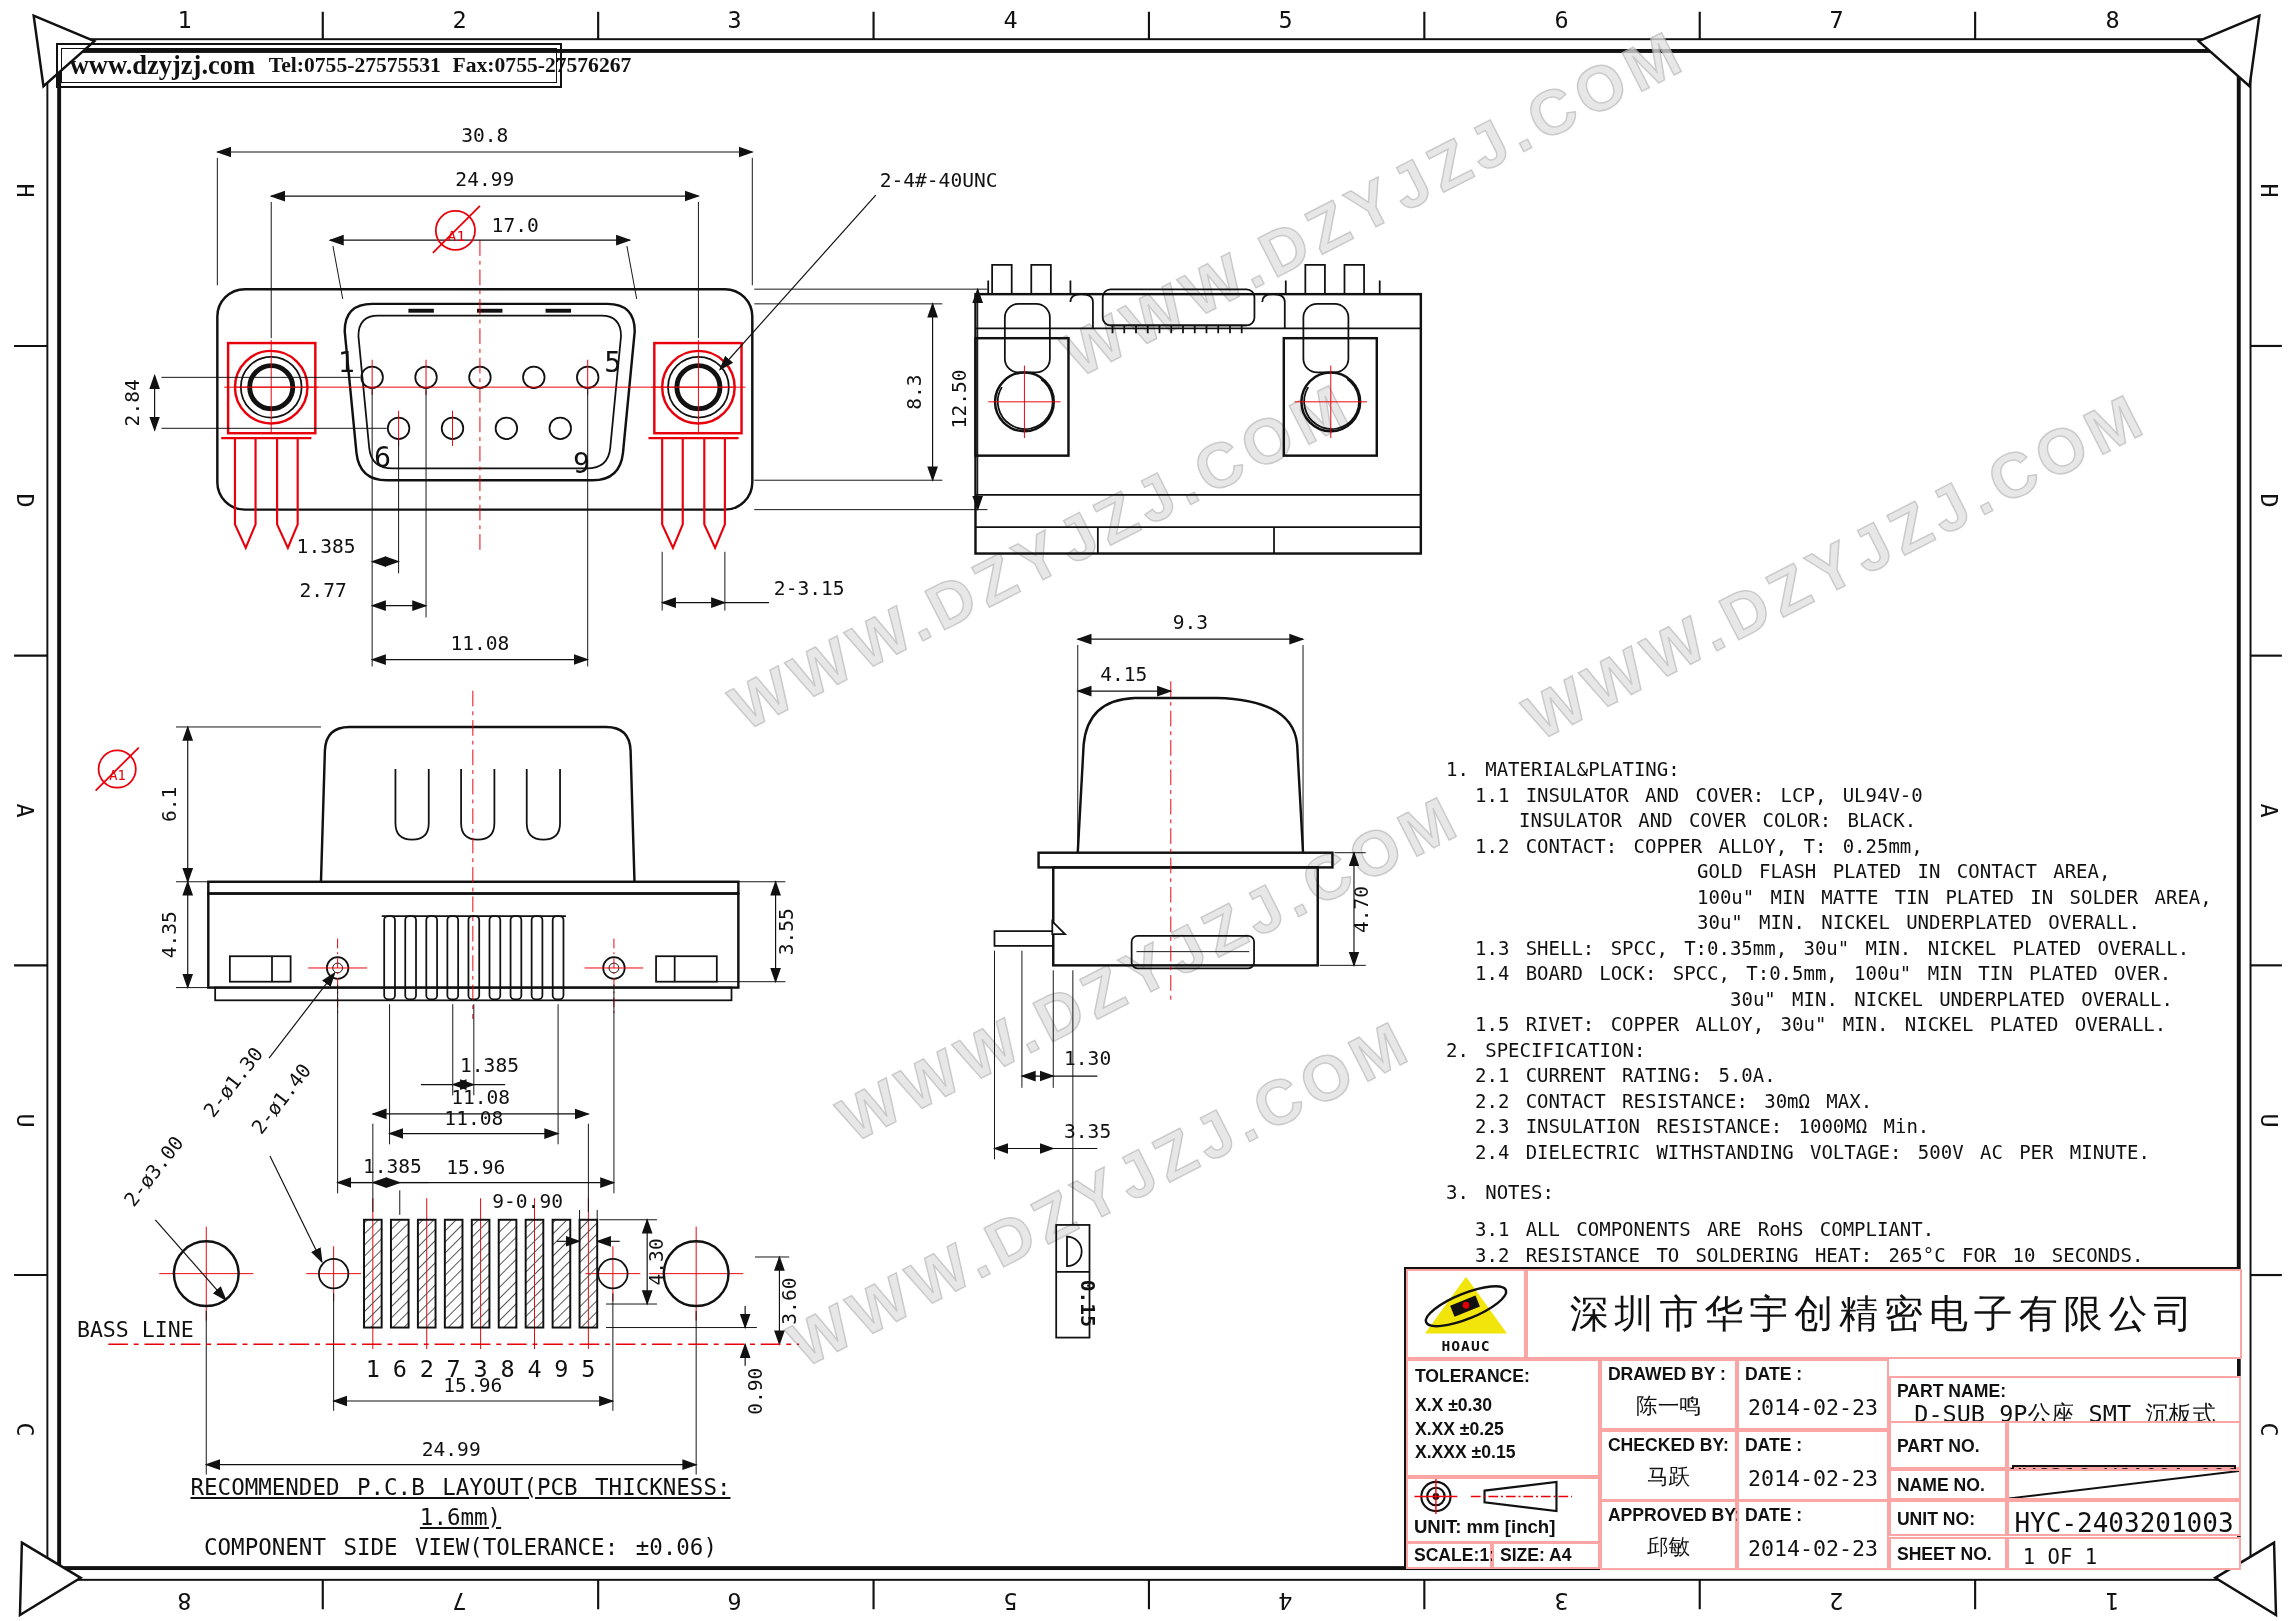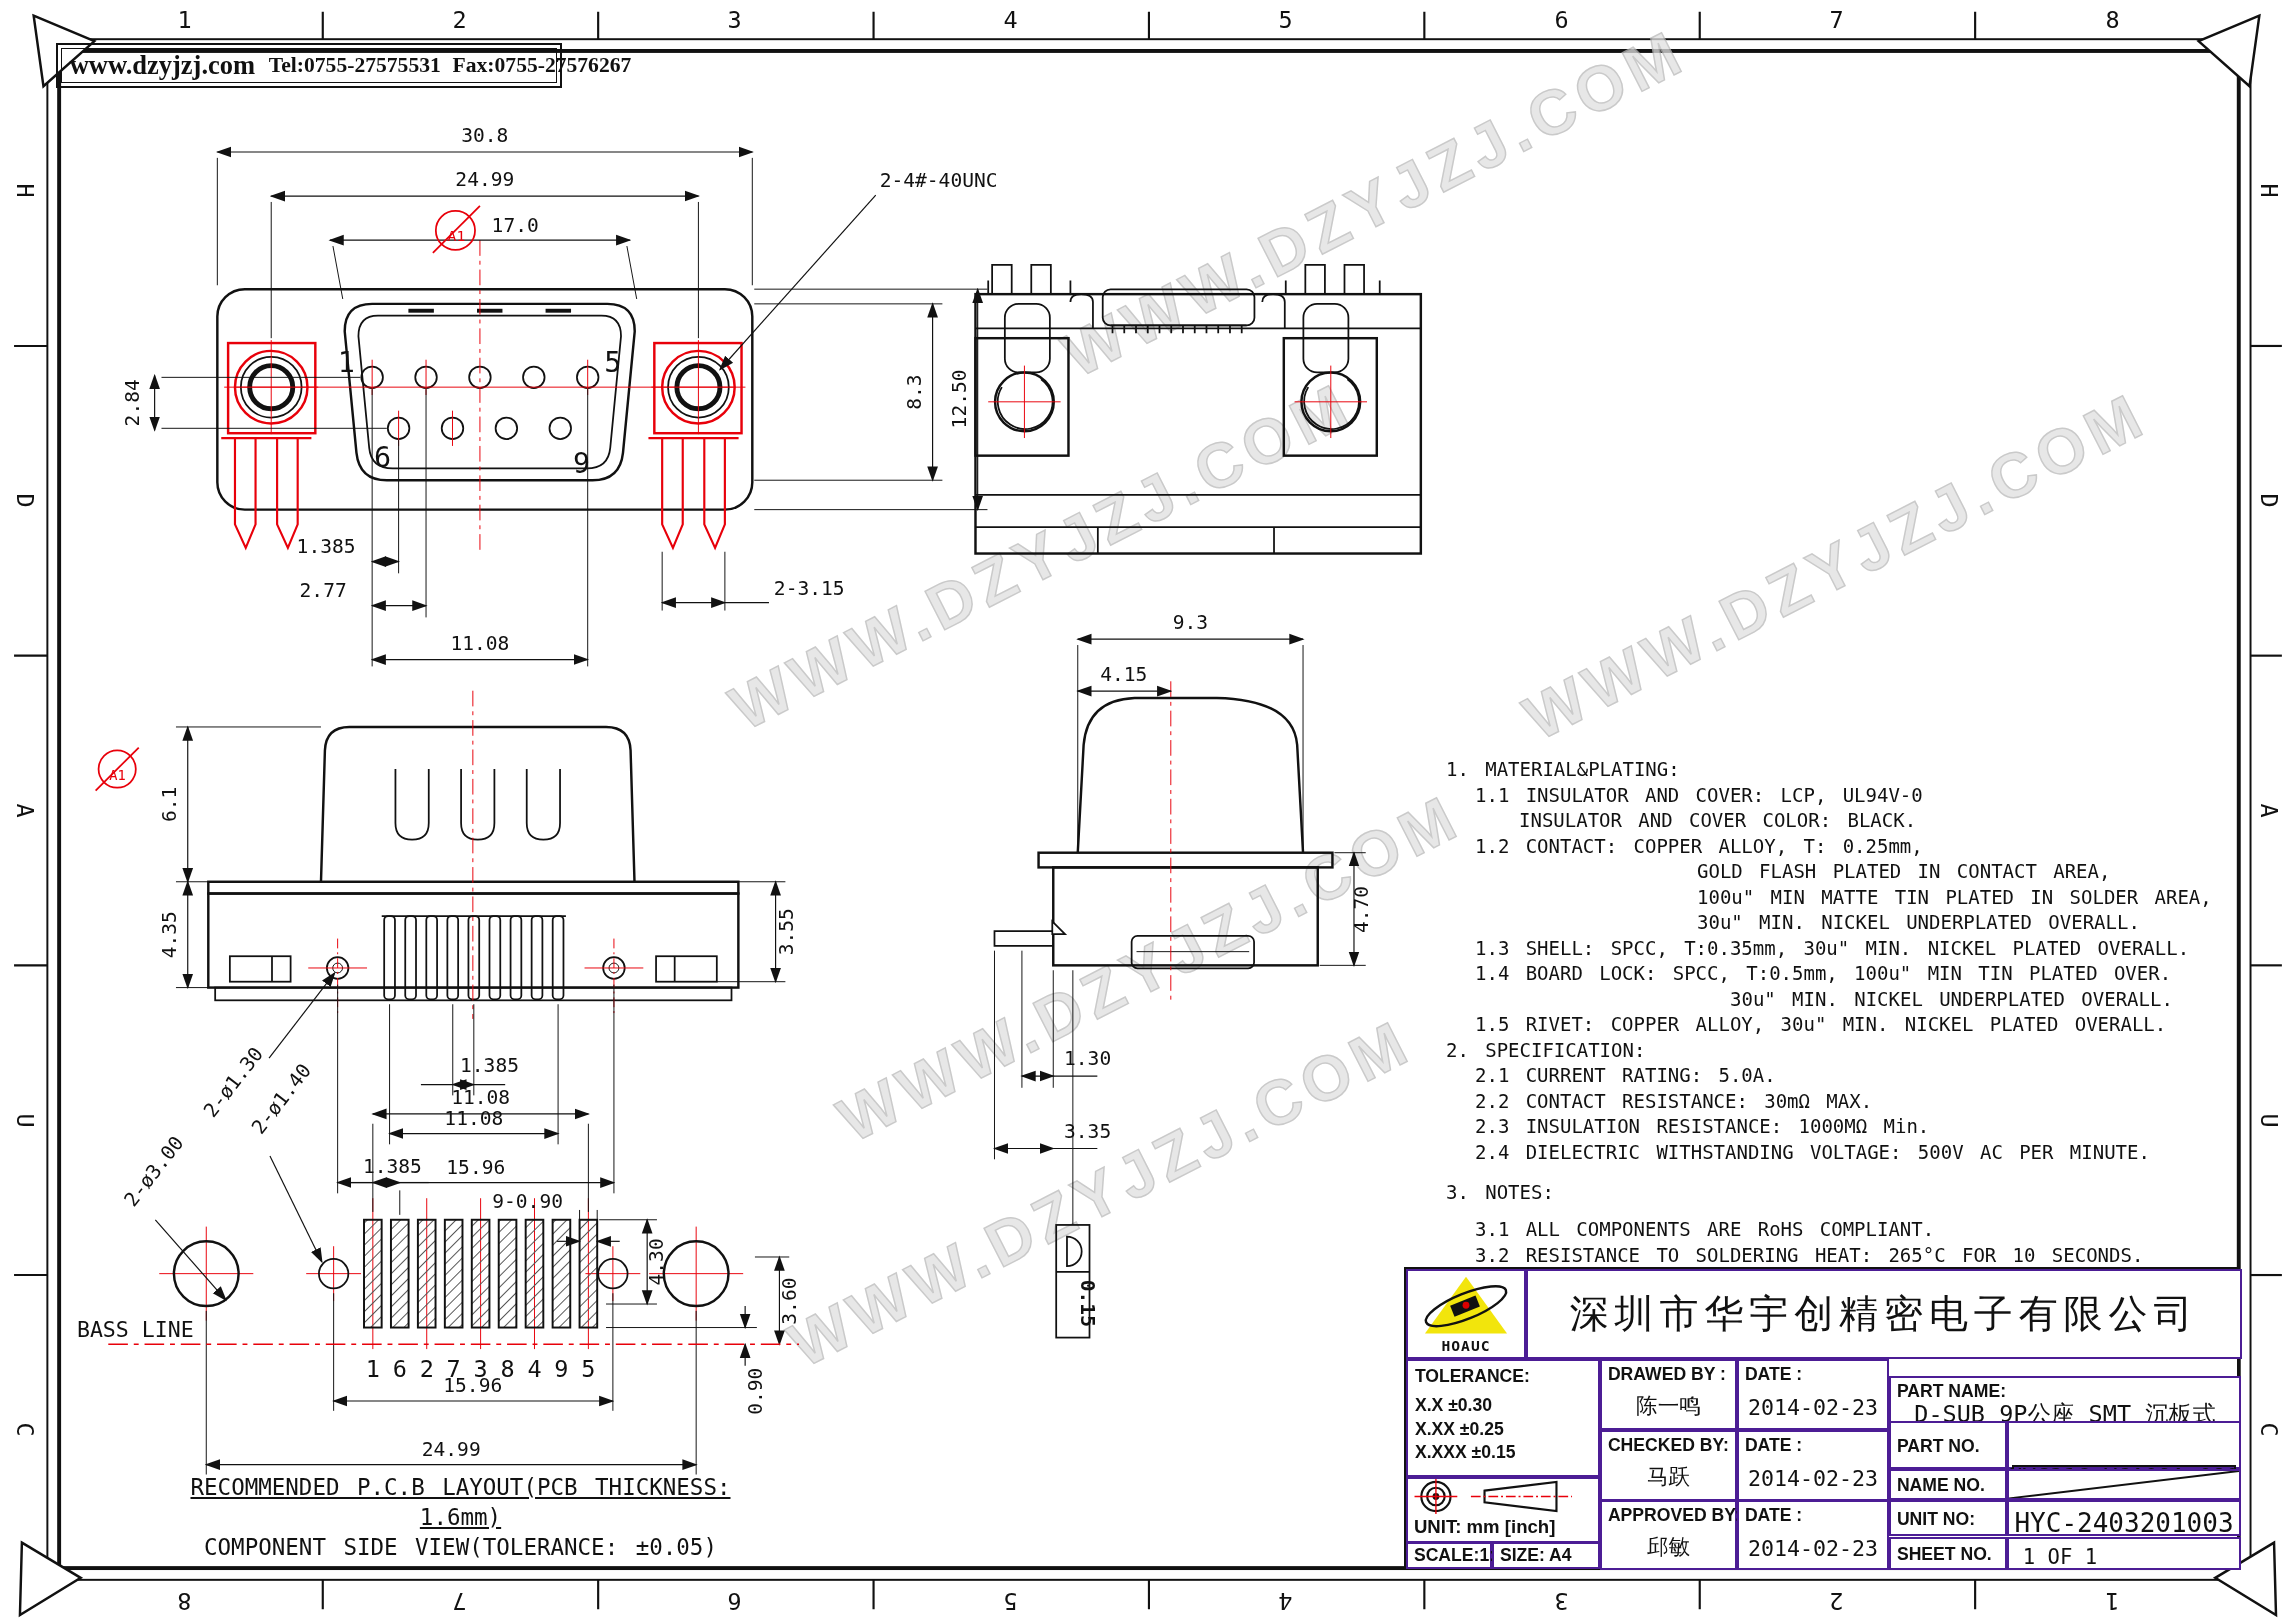--- a/index.html
+++ b/index.html
@@ -35,21 +35,21 @@
   #notes{position:absolute;left:1446px;top:757px;width:774px;font-size:19px;line-height:25.5px;
          word-spacing:4.9px;white-space:nowrap;}
   #notes .i0{padding-left:0;} #notes .i1{padding-left:29px;} #notes .i2{padding-left:73px;}
   #notes .i3{padding-left:251px;} #notes .i4{padding-left:284px;}
   #notes .g1{margin-top:15px;} #notes .g2{margin-top:11.8px;}
   
   #pcb-cap{position:absolute;left:145px;top:1472px;width:631px;text-align:center;font-size:22.5px;line-height:30px;word-spacing:3.9px;}
   #pcb-cap .cap1{text-decoration:underline;}
   
   #tb{position:absolute;left:1404px;top:1267px;width:835px;height:301px;border:2.9px solid #111;box-sizing:border-box;background:#fff;}
-  .tbc{position:absolute;border:2px solid #4c1d95;box-sizing:border-box;background:#fff;}
+  .tbc{position:absolute;border:2px solid #fca5a5;box-sizing:border-box;background:#fff;}
   .tbl{position:absolute;left:5.9px;top:2.9px;font-family:"Liberation Sans",sans-serif;font-weight:bold;font-size:17.6px;white-space:nowrap;}
   .tbv{position:absolute;left:0;right:0;text-align:center;font-size:21.6px;white-space:nowrap;}
   #tb .company{display:flex;align-items:center;justify-content:center;font-size:39px;letter-spacing:5.9px;
       font-family:"Liberation Sans",sans-serif;}
   #tb .tolbox div{font-family:"Liberation Sans",sans-serif;font-weight:bold;font-size:17.6px;line-height:23.5px;padding-left:6.9px;white-space:nowrap;}
   #tb .tol-title{font-size:18.6px;margin-bottom:5.9px;}
   #tb .angrow{display:flex;gap:21.6px;margin-top:9.8px;}
 </style>
 </head>
 <body>
@@ -528,21 +528,21 @@
       <text x="420" y="320">3</text>
         <text x="447.5" y="320">8</text>
       <text x="475" y="320">4</text>
         <text x="502.5" y="320">9</text>
       <text x="530" y="320">5</text>
     </g>
   </svg>
 
   <div id="pcb-cap">
     <div class="cap1">RECOMMENDED P.C.B LAYOUT(PCB THICKNESS: 1.6mm)</div>
-    <div class="cap2">COMPONENT SIDE VIEW(TOLERANCE: ±0.05)</div>
+    <div class="cap2">COMPONENT SIDE VIEW(TOLERANCE: ±0.06)</div>
   </div>
 
   <div id="notes">
     <div class="i0">1.  MATERIAL&amp;PLATING:</div>
     <div class="i1">1.1  INSULATOR  AND  COVER:  LCP,  UL94V-0</div>
     <div class="i2">INSULATOR  AND  COVER  COLOR:  BLACK.</div>
     <div class="i1">1.2  CONTACT:  COPPER  ALLOY,  T:  0.25mm,</div>
     <div class="i3">GOLD  FLASH  PLATED  IN  CONTACT  AREA,</div>
     <div class="i3">100u"  MIN  MATTE  TIN  PLATED  IN  SOLDER  AREA,</div>
     <div class="i3">30u"  MIN.  NICKEL  UNDERPLATED  OVERALL.</div>

